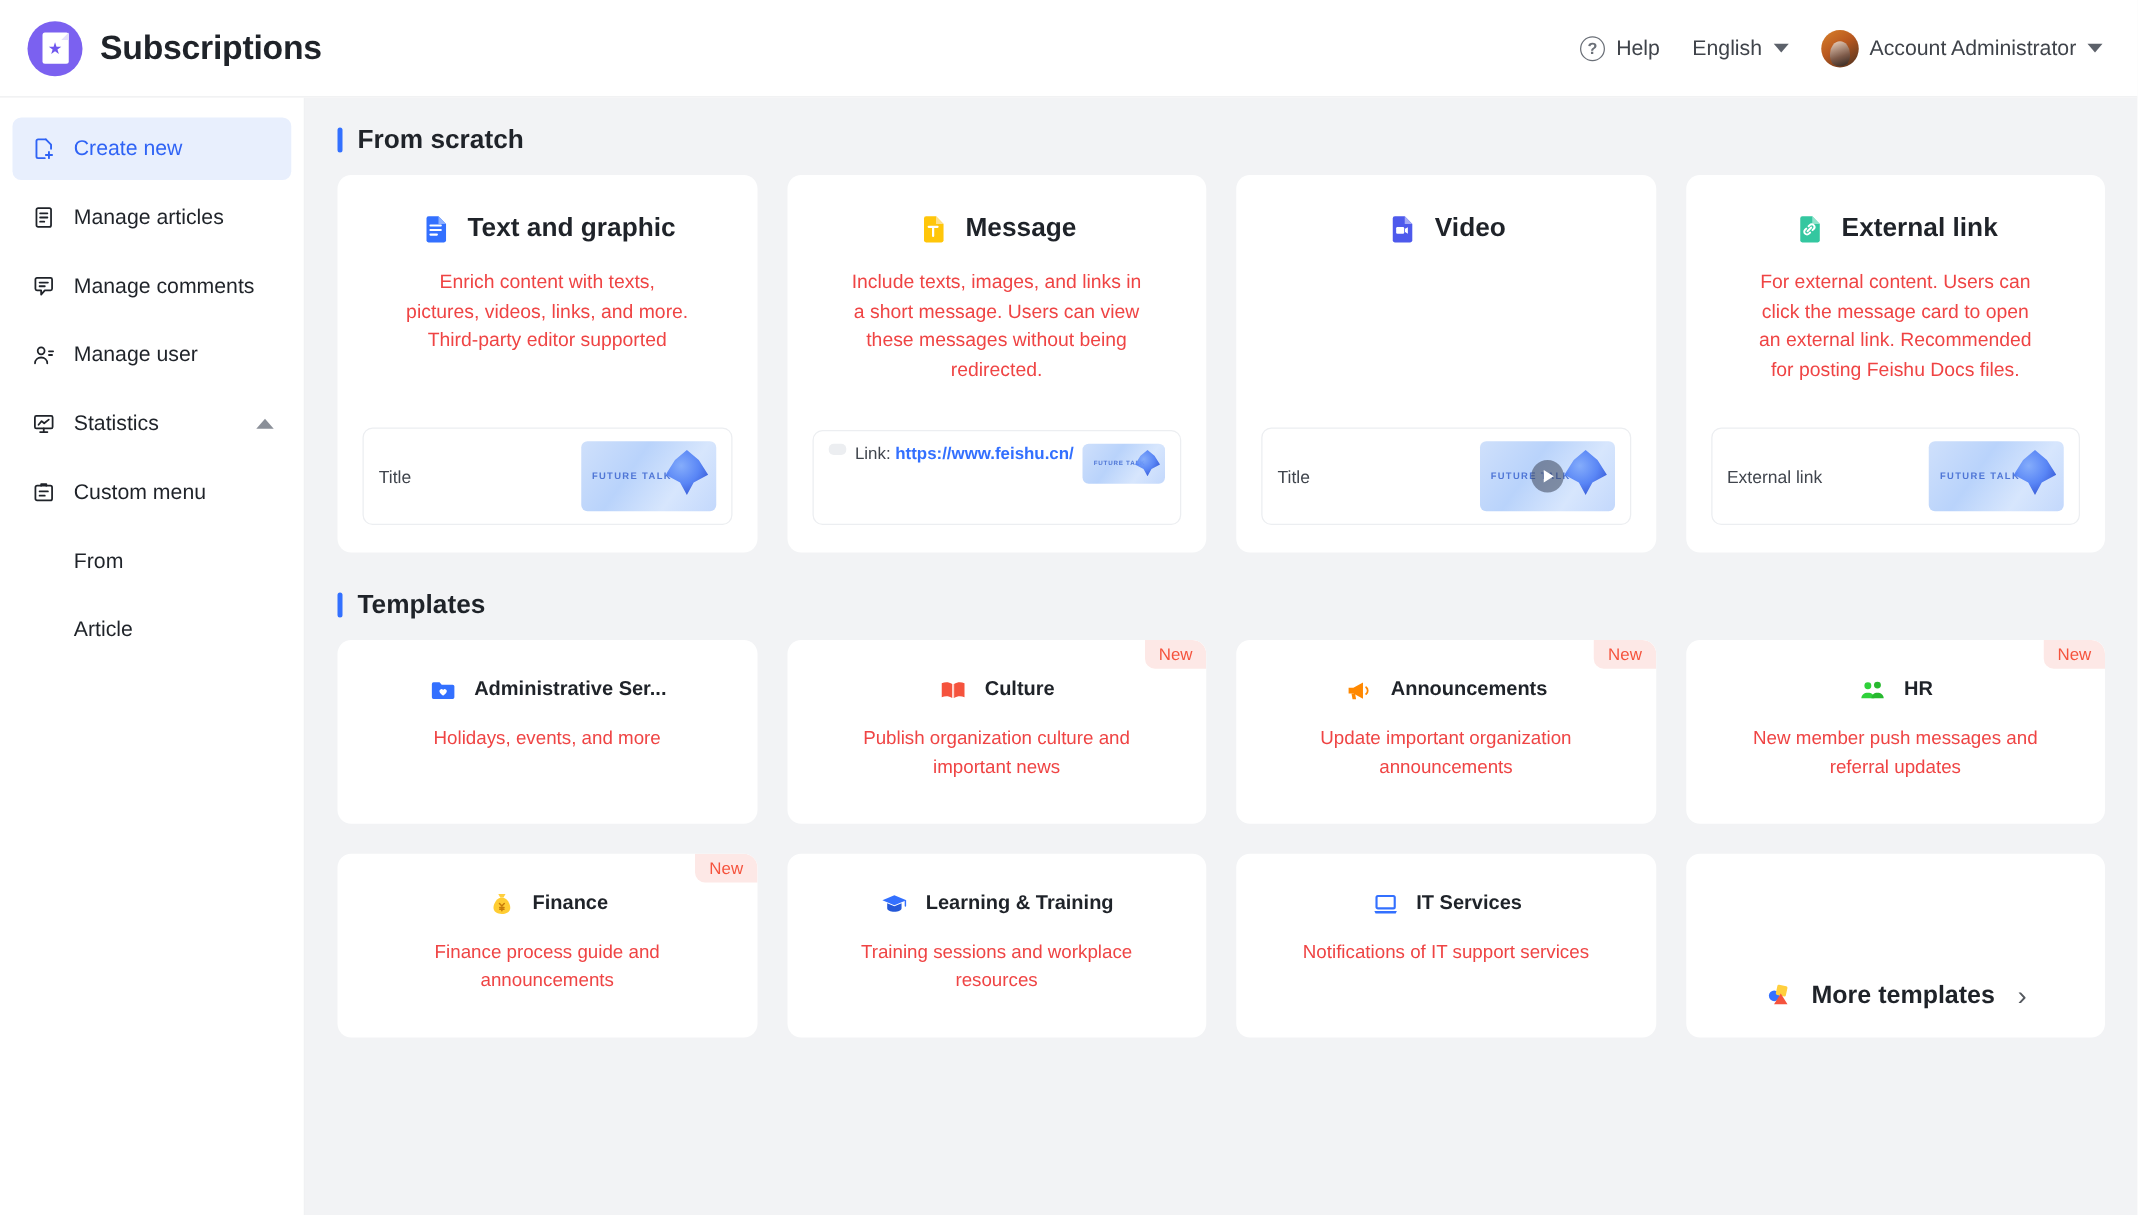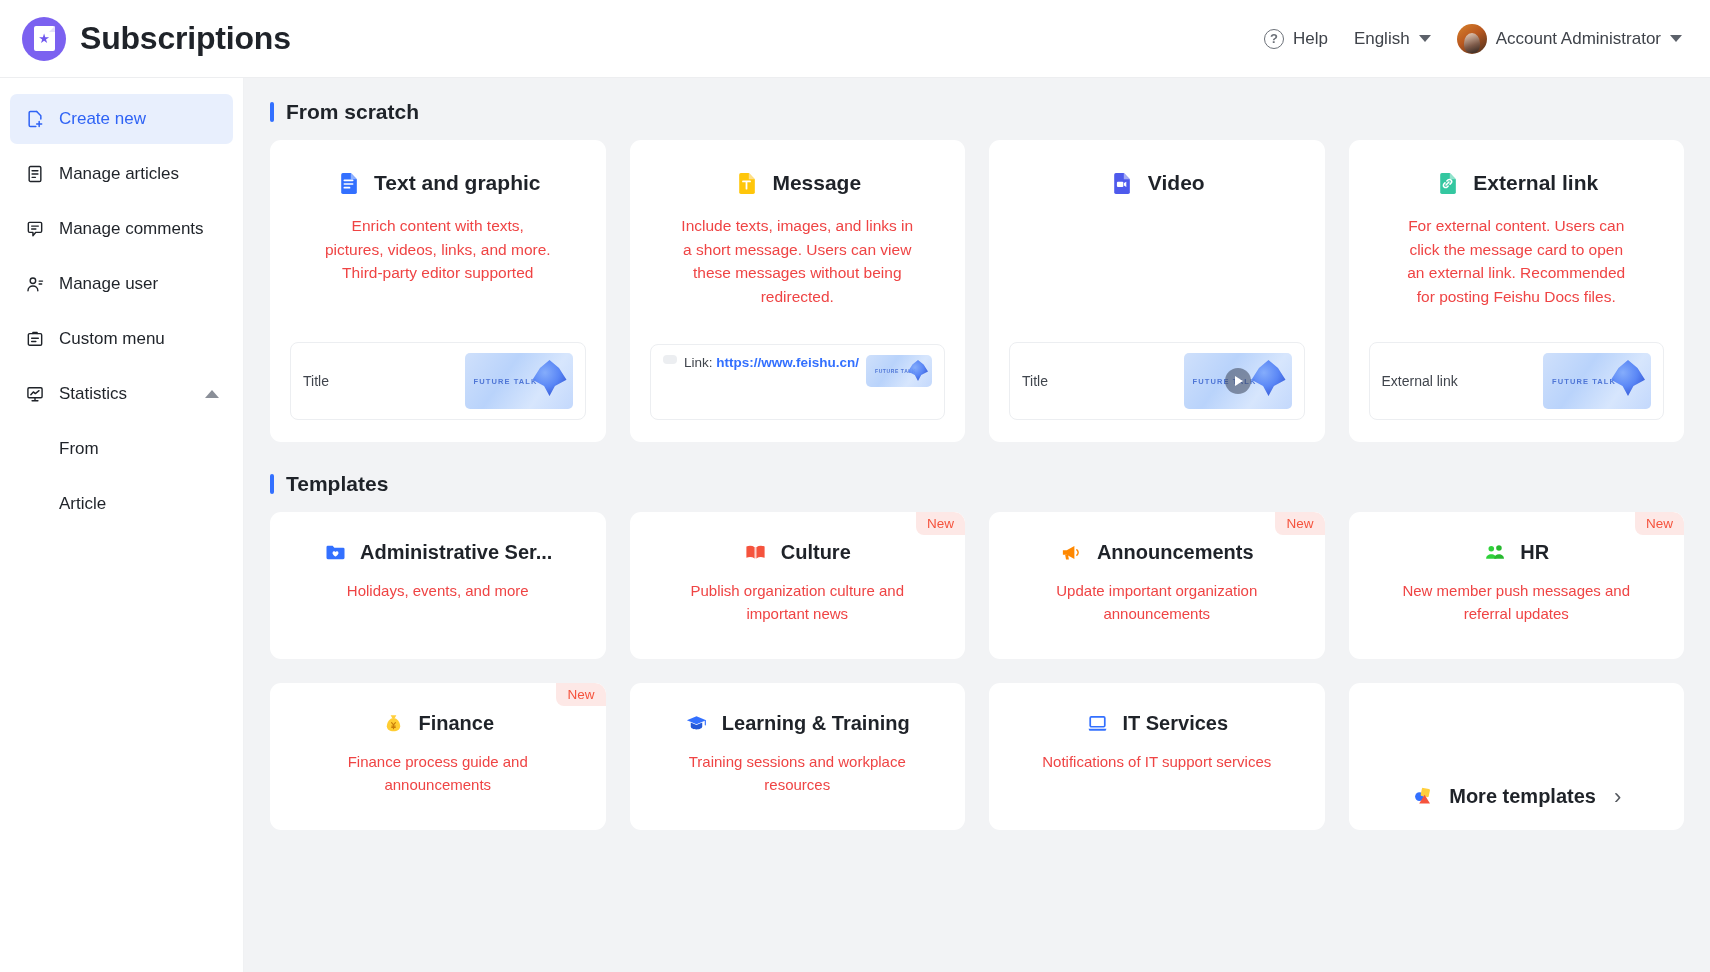--- a/index.html
+++ b/index.html
@@ -31,21 +31,21 @@
     width: 21px; height: 25px; background: #ffffff; border-radius: 2px;
     display: flex; align-items: center; justify-content: center;
     position: relative;
   }
   .logo .doc:after{
     content:""; position:absolute; top:0; right:0;
     border-width: 0 0 6px 6px; border-style: solid;
     border-color: transparent transparent #e4dffb transparent;
   }
   .logo .star { color: #6f57ee; font-size: 13px; line-height: 1; }
-  .app-title { font-size: 32px; font-weight: 700; color: #1f2329; letter-spacing: -0.2px; }
+  .app-title { font-size: 27px; font-weight: 700; color: #1f2329; letter-spacing: -0.2px; }
 
   .scope-pill {
     margin-left: 30px;
     background: #e8effd; color: #2f63f5;
     border-radius: 8px;
     height: 49px; min-width: 180px;
     display: flex; align-items: center; justify-content: space-between;
     padding: 0 20px; gap: 28px; cursor: pointer;
   }
   .scope-pill .lbl { font-size: 21px; font-weight: 500; }
@@ -182,21 +182,21 @@
     display:flex; align-items:center; justify-content:center;
   }
   .playbtn:after{
     content:""; border-style:solid; border-width: 5px 0 5px 8px;
     border-color: transparent transparent transparent #ffffff; margin-left:2px;
   }
 
   
   .card.tpl { height: 147px; display:flex; flex-direction:column; align-items:center; justify-content:flex-start; padding-top: 28px; overflow:hidden; }
   .card.tpl .card-head { margin-top: 0; }
-  .card.tpl .card-title { font-size: 20px; }
+  .card.tpl .card-title { font-size: 16px; }
   .card.tpl .card-desc { margin-top: 16px; font-size:15px; max-width: 240px; }
   .badge-new {
     position:absolute; top:0; right:0;
     background:#fde8e6; color:#f5533d;
     font-size: 13.5px; font-weight:500;
     padding: 4px 11px; border-radius: 0 11px 0 8px;
   }
   .card.more { display:flex; flex-direction:row; align-items:flex-end; justify-content:center; gap:14px; }
   .more-label { font-size: 20px; font-weight:700; color:#1f2329; }
   .chev-right { color:#55595f; font-size: 22px; font-weight:300; line-height:1; margin-left:4px; }
@@ -280,45 +280,45 @@
 
       <div class="nav-item">
         <span class="nico">
           <svg width="20" height="20" viewBox="0 0 24 24" fill="none" stroke="#1f2329" stroke-width="1.7" stroke-linecap="round" stroke-linejoin="round">
             <circle cx="9.5" cy="8" r="3.3"></circle>
               <path d="M3.6 20c0-3.4 2.7-5.6 5.9-5.6s5.9 2.2 5.9 5.6"></path>
             <path d="M17 8.5h4M17 12h3"></path>
           </svg>
         </span>
         <span>Manage user</span>
-      </div>
-
-      <div class="nav-item">
-        <span class="nico">
-          <svg width="20" height="20" viewBox="0 0 24 24" fill="none" stroke="#1f2329" stroke-width="1.7" stroke-linecap="round" stroke-linejoin="round">
-            <rect x="4" y="5.5" width="16" height="14" rx="1.6"></rect>
-            <path d="M9.5 5.5V4h5v1.5"></path>
-              <path d="M8 11h8M8 15h5"></path>
-          </svg>
-        </span>
-        <span>Custom menu</span>
       </div>
 
       <div class="nav-item">
         <span class="nico">
           <svg width="20" height="20" viewBox="0 0 24 24" fill="none" stroke="#1f2329" stroke-width="1.7" stroke-linecap="round" stroke-linejoin="round">
             <rect x="3.5" y="4.5" width="17" height="12" rx="1.4"></rect>
             <path d="M7 13l3-3.5 2.4 2L16.8 8"></path>
               <path d="M12 16.5V20M8.5 20h7"></path>
           </svg>
         </span>
         <span>Statistics</span>
         <span class="chev caret-up"></span>
       </div>
 
+      <div class="nav-item">
+        <span class="nico">
+          <svg width="20" height="20" viewBox="0 0 24 24" fill="none" stroke="#1f2329" stroke-width="1.7" stroke-linecap="round" stroke-linejoin="round">
+            <rect x="4" y="5.5" width="16" height="14" rx="1.6"></rect>
+            <path d="M9.5 5.5V4h5v1.5"></path>
+              <path d="M8 11h8M8 15h5"></path>
+          </svg>
+        </span>
+        <span>Custom menu</span>
+      </div>
+
       <div class="sub-item">
         <span>From</span>
       </div>
       <div class="sub-item">
         <span>Article</span>
       </div>
     </div>
 
     <div class="main">
       <div class="main-inner">

